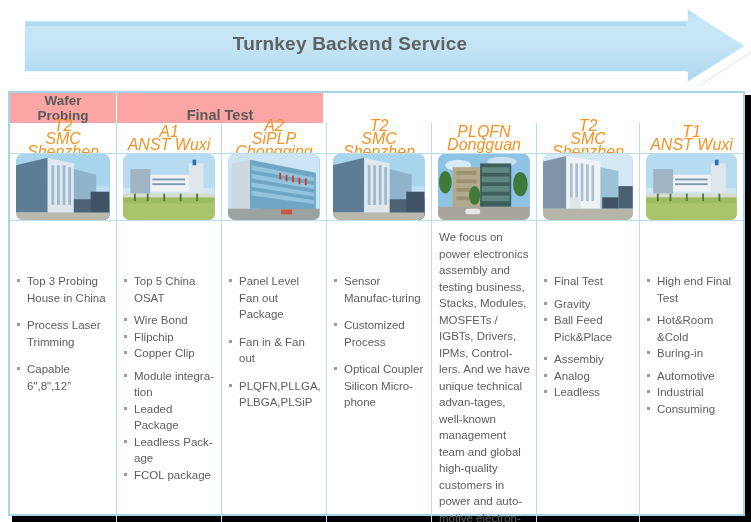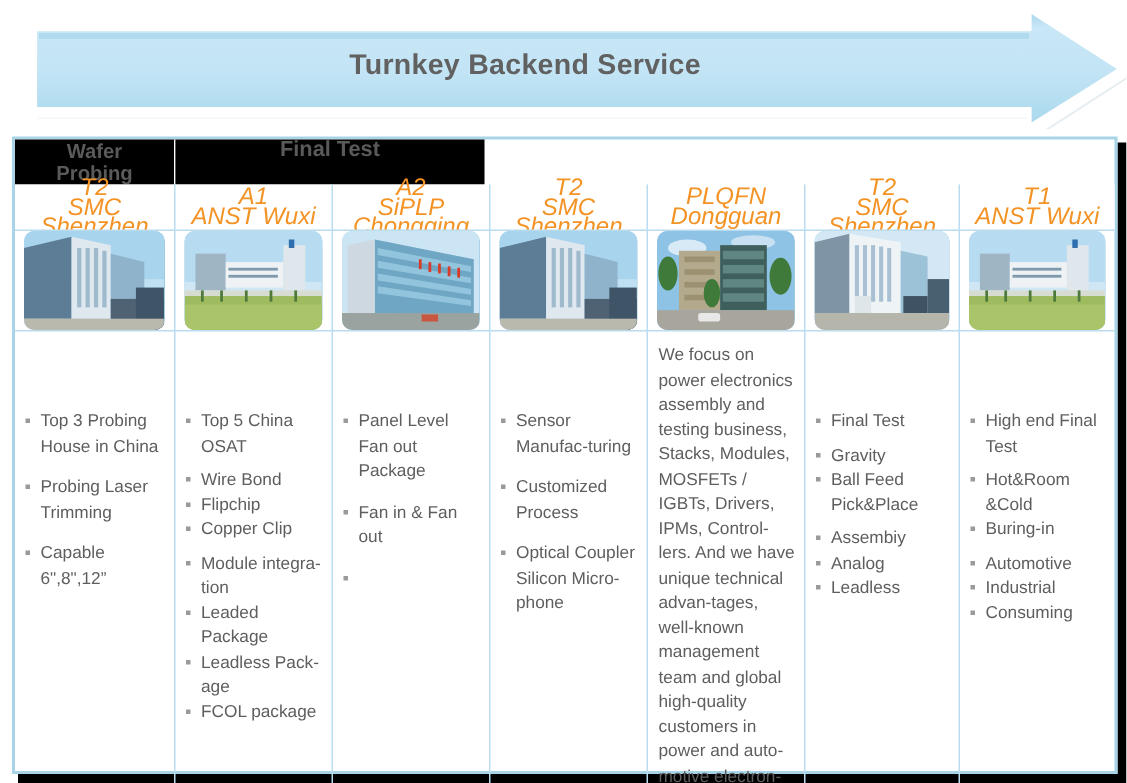--- a/index.html
+++ b/index.html
@@ -44,26 +44,26 @@
     border: 2px solid #a8d4e8;
     display: flex;
     flex-direction: column;
   }
 
   .row { display: flex; }
 
   
   .group-row { height: 30px; }
   .group-cell {
-    background: #000000;
+    background: #fca5a5;
     color: #5a5a5a;
     font-size: 14.5px;
     font-weight: bold;
     display: flex;
-    align-items: flex-start;
+    align-items: flex-end;
     justify-content: center;
     text-align: center;
     line-height: 15px;
     border-right: 1px solid #ffffff;
   }
   .group-cell:last-child { border-right: none; }
   .group-cell.two-line { font-size: 13.5px; }
 
   
   .site-row { height: 30px; background: #ffffff; }
@@ -381,21 +381,21 @@
           </svg>
         </div>
       </div>
     </div>
 
     <div class="row content-row">
 
       <div class="content-cell" style="width:107px">
         <ul class="blist">
           <li><span class="bullet"></span><span>Top 3 Probing House in China</span></li>
-          <li class="gap"><span class="bullet"></span><span>Probing Laser Trimming</span></li>
+          <li class="gap"><span class="bullet"></span><span>Process Laser Trimming</span></li>
           <li class="gap"><span class="bullet"></span><span>Capable 6",8",12”</span></li>
         </ul>
       </div>
 
       <div class="content-cell" style="width:105px">
         <ul class="blist">
           <li><span class="bullet"></span><span>Top 5 China OSAT</span></li>
           <li class="gap-sm"><span class="bullet"></span><span>Wire Bond</span></li>
           <li><span class="bullet"></span><span>Flipchip</span></li>
           <li><span class="bullet"></span><span>Copper Clip</span></li>
@@ -403,21 +403,21 @@
           <li><span class="bullet"></span><span>Leaded Package</span></li>
           <li><span class="bullet"></span><span>Leadless Pack-age</span></li>
           <li><span class="bullet"></span><span>FCOL package</span></li>
         </ul>
       </div>
 
       <div class="content-cell" style="width:105px">
         <ul class="blist">
           <li><span class="bullet"></span><span>Panel Level Fan out Package</span></li>
           <li class="gap"><span class="bullet"></span><span>Fan in &amp; Fan out</span></li>
-          <li class="gap"><span class="bullet"></span></li>
+          <li class="gap"><span class="bullet"></span><span>PLQFN,PLLGA, PLBGA,PLSiP</span></li>
         </ul>
       </div>
 
       <div class="content-cell" style="width:105px">
         <ul class="blist">
           <li><span class="bullet"></span><span>Sensor Manufac-turing</span></li>
           <li class="gap"><span class="bullet"></span><span>Customized Process</span></li>
           <li class="gap"><span class="bullet"></span><span>Optical Coupler Silicon Micro-phone</span></li>
         </ul>
       </div>

